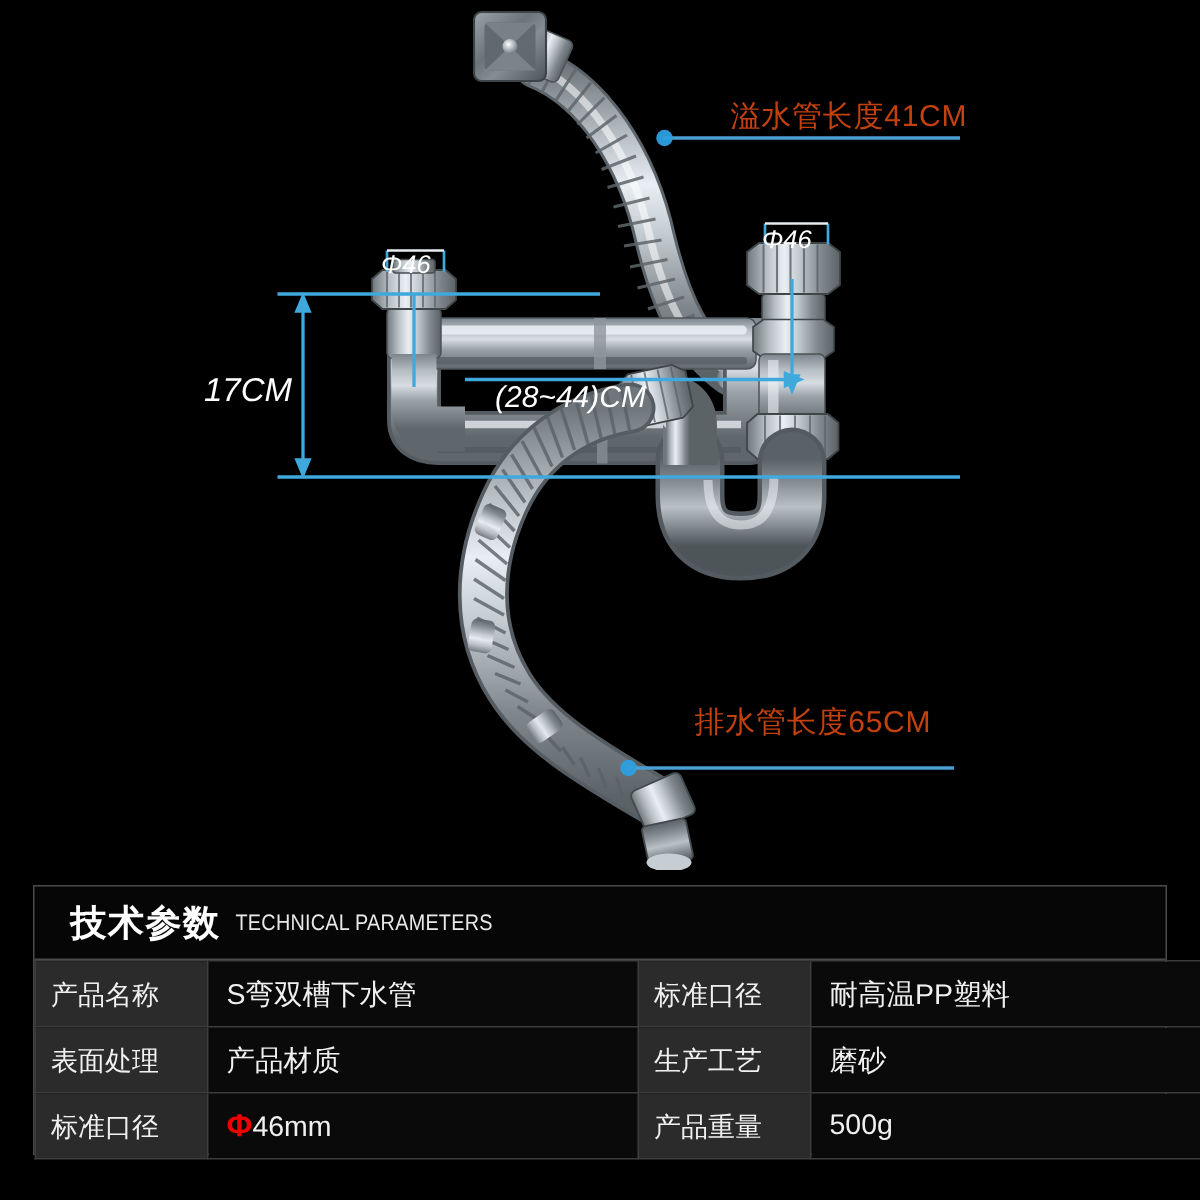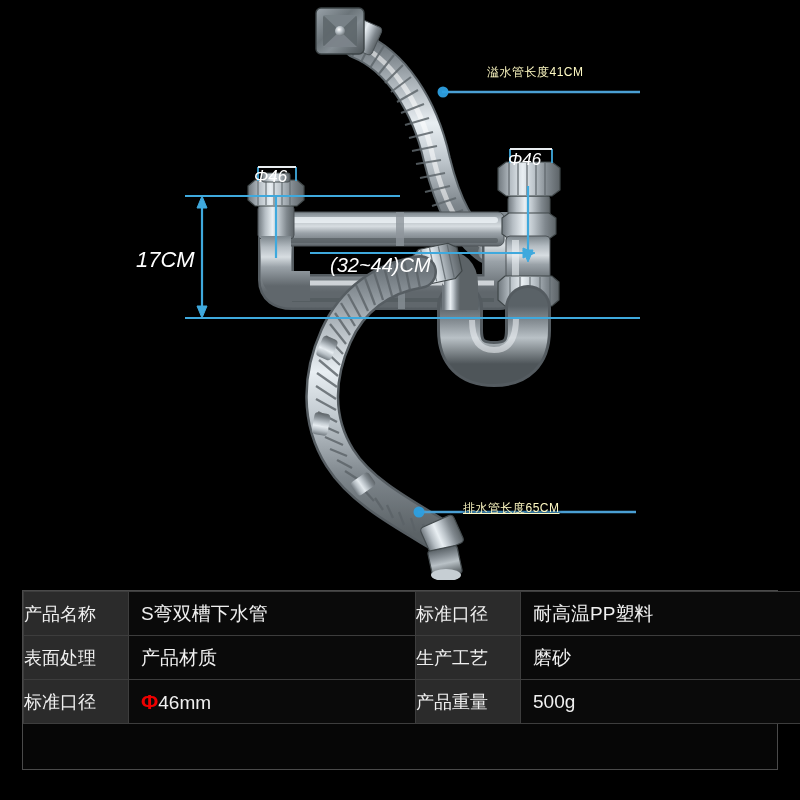--- a/index.html
+++ b/index.html
@@ -21,22 +21,22 @@
     position: absolute;
     left: 0; top: 0;
     width: 800px;
     height: 580px;
   }
   #diagram svg { display: block; }
 
   
   .callout-label {
     position: absolute;
-    color: #fef9c3;
-    font-size: 12px;
+    color: #c2410c;
+    font-size: 20px;
     letter-spacing: 0.5px;
     white-space: nowrap;
     text-shadow: 0 0 3px rgba(0,0,0,0.9);
   }
   .dim-label {
     position: absolute;
     color: #ffffff;
     white-space: nowrap;
     font-style: italic;
   }
@@ -50,21 +50,21 @@
   }
   #label-phi-left {
     left: 254px; top: 167px;
     font-size: 17px;
   }
   #label-phi-right {
     left: 508px; top: 150px;
     font-size: 17px;
   }
   #label-overflow { left: 487px; top: 64px; }
-  #label-drain    { left: 463px; top: 500px; text-decoration: underline; }
+  #label-drain    { left: 463px; top: 468px; }
 
   
   #spec-panel {
     position: absolute;
     left: 22px;
     top: 590px;
     width: 756px;
     height: 180px;
     border: 1px solid #4a4a4a;
     box-sizing: border-box;
@@ -104,21 +104,21 @@
     font-size: 19px;
     padding: 0 0 0 12px;
     vertical-align: middle;
     overflow: hidden;
     white-space: nowrap;
   }
   #spec-table td.k {
     background: #2b2b2b;
     width: 104px;
     font-size: 18px;
-    padding-left: 0;
+    padding-left: 10px;
   }
   #spec-table td.v {
     background: #0a0a0a;
     width: 274px;
     margin-left: 24px;
   }
   .phi-red {
     color: #ee0000;
     font-weight: bold;
     font-size: 21px;
@@ -380,28 +380,32 @@
 
       <g>
         <line x1="442" y1="92" x2="640" y2="92" stroke="#4a9fd4" stroke-width="2.4"></line>
         <circle cx="443" cy="92" r="5.5" fill="#2d9fe0" opacity="0.95"></circle>
         <line x1="418" y1="512" x2="636" y2="512" stroke="#4a9fd4" stroke-width="2.4"></line>
         <circle cx="419" cy="512" r="5.5" fill="#2d9fe0" opacity="0.95"></circle>
       </g>
     </svg>
 
     <div class="dim-label" id="label-17cm">17CM</div>
-    <div class="dim-label" id="label-32-44">(32~44)CM</div>
+    <div class="dim-label" id="label-32-44">(28~44)CM</div>
     <div class="dim-label" id="label-phi-left">Φ46</div>
     <div class="dim-label" id="label-phi-right">Φ46</div>
     <div class="callout-label" id="label-overflow">溢水管长度41CM</div>
     <div class="callout-label" id="label-drain">排水管长度65CM</div>
   </div>
 
   <div id="spec-panel">
+    <div id="spec-header">
+      <span id="spec-title-cn">技术参数</span>
+      <span id="spec-title-en">TECHNICAL PARAMETERS</span>
+    </div>
 
     <table id="spec-table">
       <tbody>
         <tr>
           <td class="k">产品名称</td>
           <td class="v">S弯双槽下水管</td>
           <td class="k">标准口径</td>
           <td class="v">耐高温PP塑料</td>
         </tr>
         <tr>

